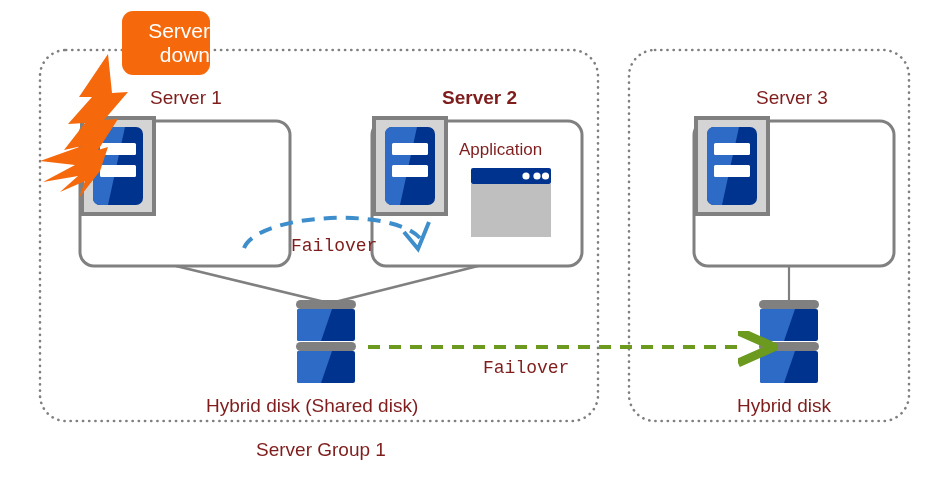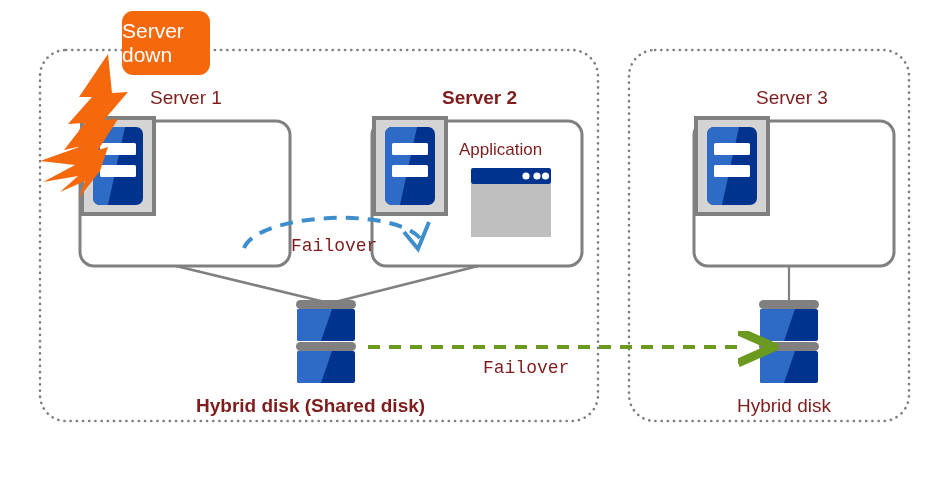--- a/index.html
+++ b/index.html
@@ -44,21 +44,21 @@
     font-size: 19px;
   }
   .lbl-edge {
     font-size: 18px;
     font-family: Liberation Mono, monospace;
   }
   .badge {
     position: absolute;
     display: flex;
     flex-direction: column;
-    align-items: flex-start;
+    align-items: flex-end;
     justify-content: center;
     background: #F5680B;
     color: #ffffff;
     border-radius: 11px;
     font-family: "Liberation Sans", sans-serif;
     font-size: 21px;
     line-height: 1.12;
     text-align: center;
   }
   .badge span { display: block; }
@@ -160,24 +160,25 @@
   <div class="lbl lbl-server" style="left:442px; top:88px;font-weight:bold;">Server 2</div>
 
   <div class="lbl lbl-server" style="left:756px; top:88px;">Server 3</div>
 
   <div class="lbl lbl-app" style="left:459px; top:141px;">Application</div>
 
   <div class="lbl lbl-edge" style="left:291px; top:237px;">Failover</div>
 
   <div class="lbl lbl-edge" style="left:483px; top:359px;">Failover</div>
 
-  <div class="lbl lbl-disk" style="left:196px; top:396px;font-weight:bold;">Hybrid disk (Shared disk)</div>
+  <div class="lbl lbl-disk" style="left:206px; top:396px;">Hybrid disk (Shared disk)</div>
 
   <div class="lbl lbl-disk" style="left:737px; top:396px;">Hybrid disk</div>
 
+  <div class="lbl lbl-group" style="left:256px; top:440px;">Server Group 1</div>
 
 
   <div class="badge" style="left:122px; top:11px; width:88px; height:64px;">
     <span>Server</span>
     <span>down</span>
   </div>
 
 </div>
 
 </body></html>

